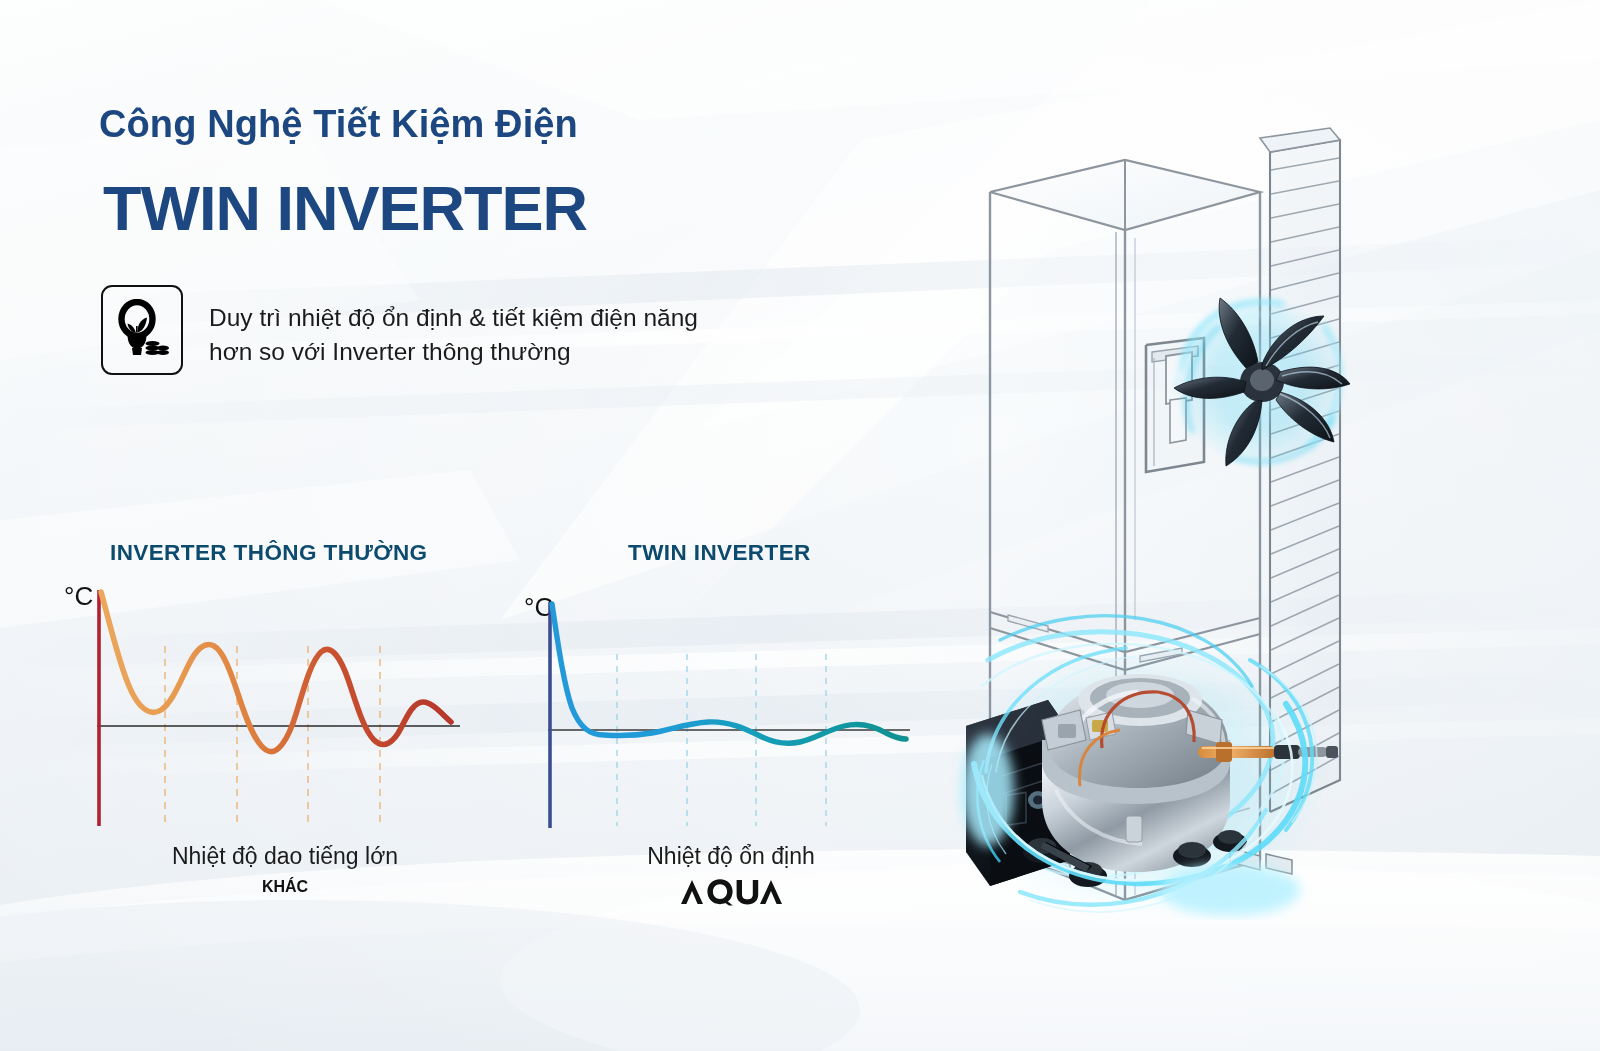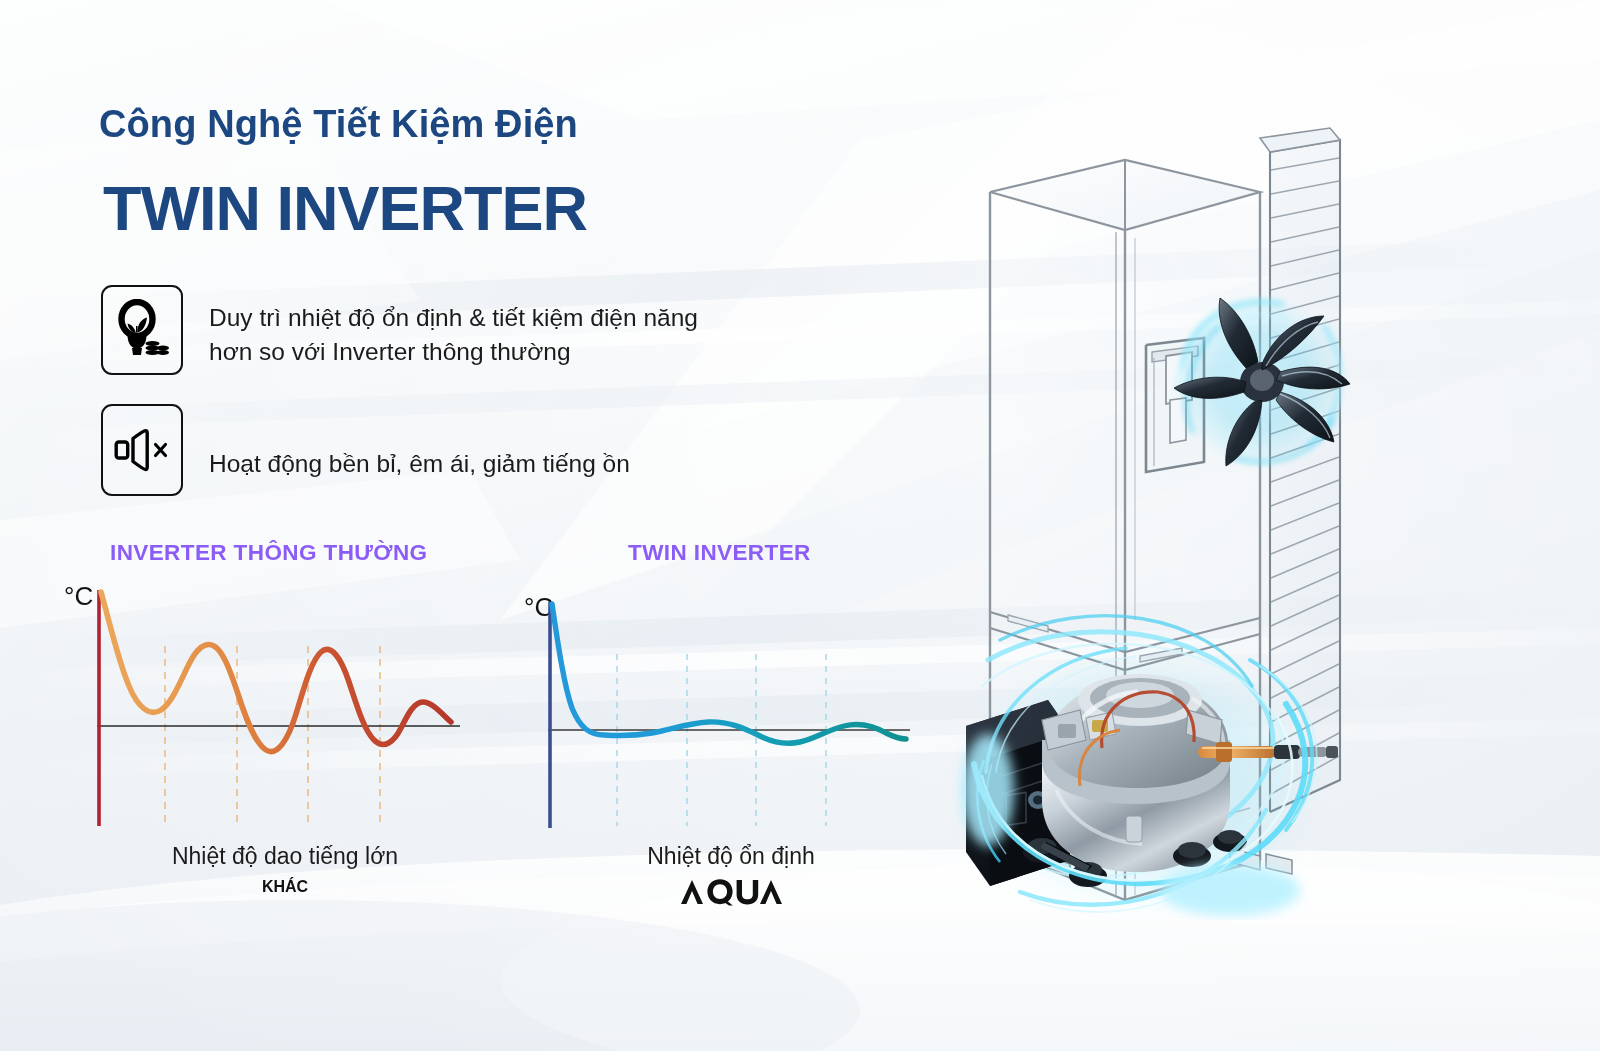--- a/index.html
+++ b/index.html
@@ -41,21 +41,21 @@
   .bullet-2 .icon-box { height:92px; }
   .bullet-text {
     margin-left:26px; font-size:24.5px; color:#1b1b1b;
     line-height:1.38; white-space:pre-line; padding-top:10px;
   }
   .bullet-2 .bullet-text { padding-top:28px; }
 
   
   .chart-title {
     position:absolute; font-size:22.5px; font-weight:bold;
-    color:#8b5cf6; letter-spacing:0.4px; white-space:nowrap;
+    color:#0c4a6e; letter-spacing:0.4px; white-space:nowrap;
   }
   .ct-left  { left:110px; top:540px; }
   .ct-right { left:628px; top:540px; }
 
   
   .chart { position:absolute; }
   .chart-left  { left:60px;  top:578px; width:420px; height:260px; }
   .chart-right { left:512px; top:588px; width:420px; height:250px; }
   .chart svg { display:block; overflow:visible; }
 
@@ -165,30 +165,20 @@
         <ellipse cx="37.5" cy="49" rx="7" ry="2.6" fill="#000"></ellipse>
         <ellipse cx="37.5" cy="53.5" rx="7" ry="2.6" fill="#000"></ellipse>
         <ellipse cx="48" cy="49" rx="6" ry="2.4" fill="#000"></ellipse>
         <ellipse cx="48" cy="53.5" rx="6" ry="2.4" fill="#000"></ellipse>
       </svg>
     </div>
     <div class="bullet-text">Duy trì nhiệt độ ổn định &amp; tiết kiệm điện năng
 hơn so với Inverter thông thường</div>
   </div>
 
-  <div class="bullet bullet-2">
-    <div class="icon-box">
-      <svg width="56" height="46" viewBox="0 0 56 46">
-        <rect x="2.2" y="15" width="11.5" height="16" rx="2.6" fill="none" stroke="#000" stroke-width="3.4"></rect>
-        <path d="M19 11.5 C25 7 30.5 3.6 31.5 3.6 C32.6 3.6 33.2 4.4 33.2 6 L33.2 40 C33.2 41.7 32.6 42.5 31.5 42.5 C30.5 42.5 25 39 19 34.5 Z" fill="none" stroke="#000" stroke-width="3.4" stroke-linejoin="round"></path>
-        <path d="M41.5 17.5 L51.5 28.5 M51.5 17.5 L41.5 28.5" stroke="#000" stroke-width="3.1" stroke-linecap="round"></path>
-      </svg>
-    </div>
-    <div class="bullet-text">Hoạt động bền bỉ, êm ái, giảm tiếng ồn</div>
-  </div>
 
   <div class="chart-title ct-left">INVERTER THÔNG THƯỜNG</div>
   <div class="chart-title ct-right">TWIN INVERTER</div>
 
   <div class="deg deg-left">°C</div>
   <div class="chart chart-left">
     <svg width="420" height="260" viewBox="0 0 420 260">
       <defs>
         <linearGradient id="lxAxis" x1="0" y1="0" x2="1" y2="0">
           <stop offset="0%" stop-color="#b02231"></stop>

